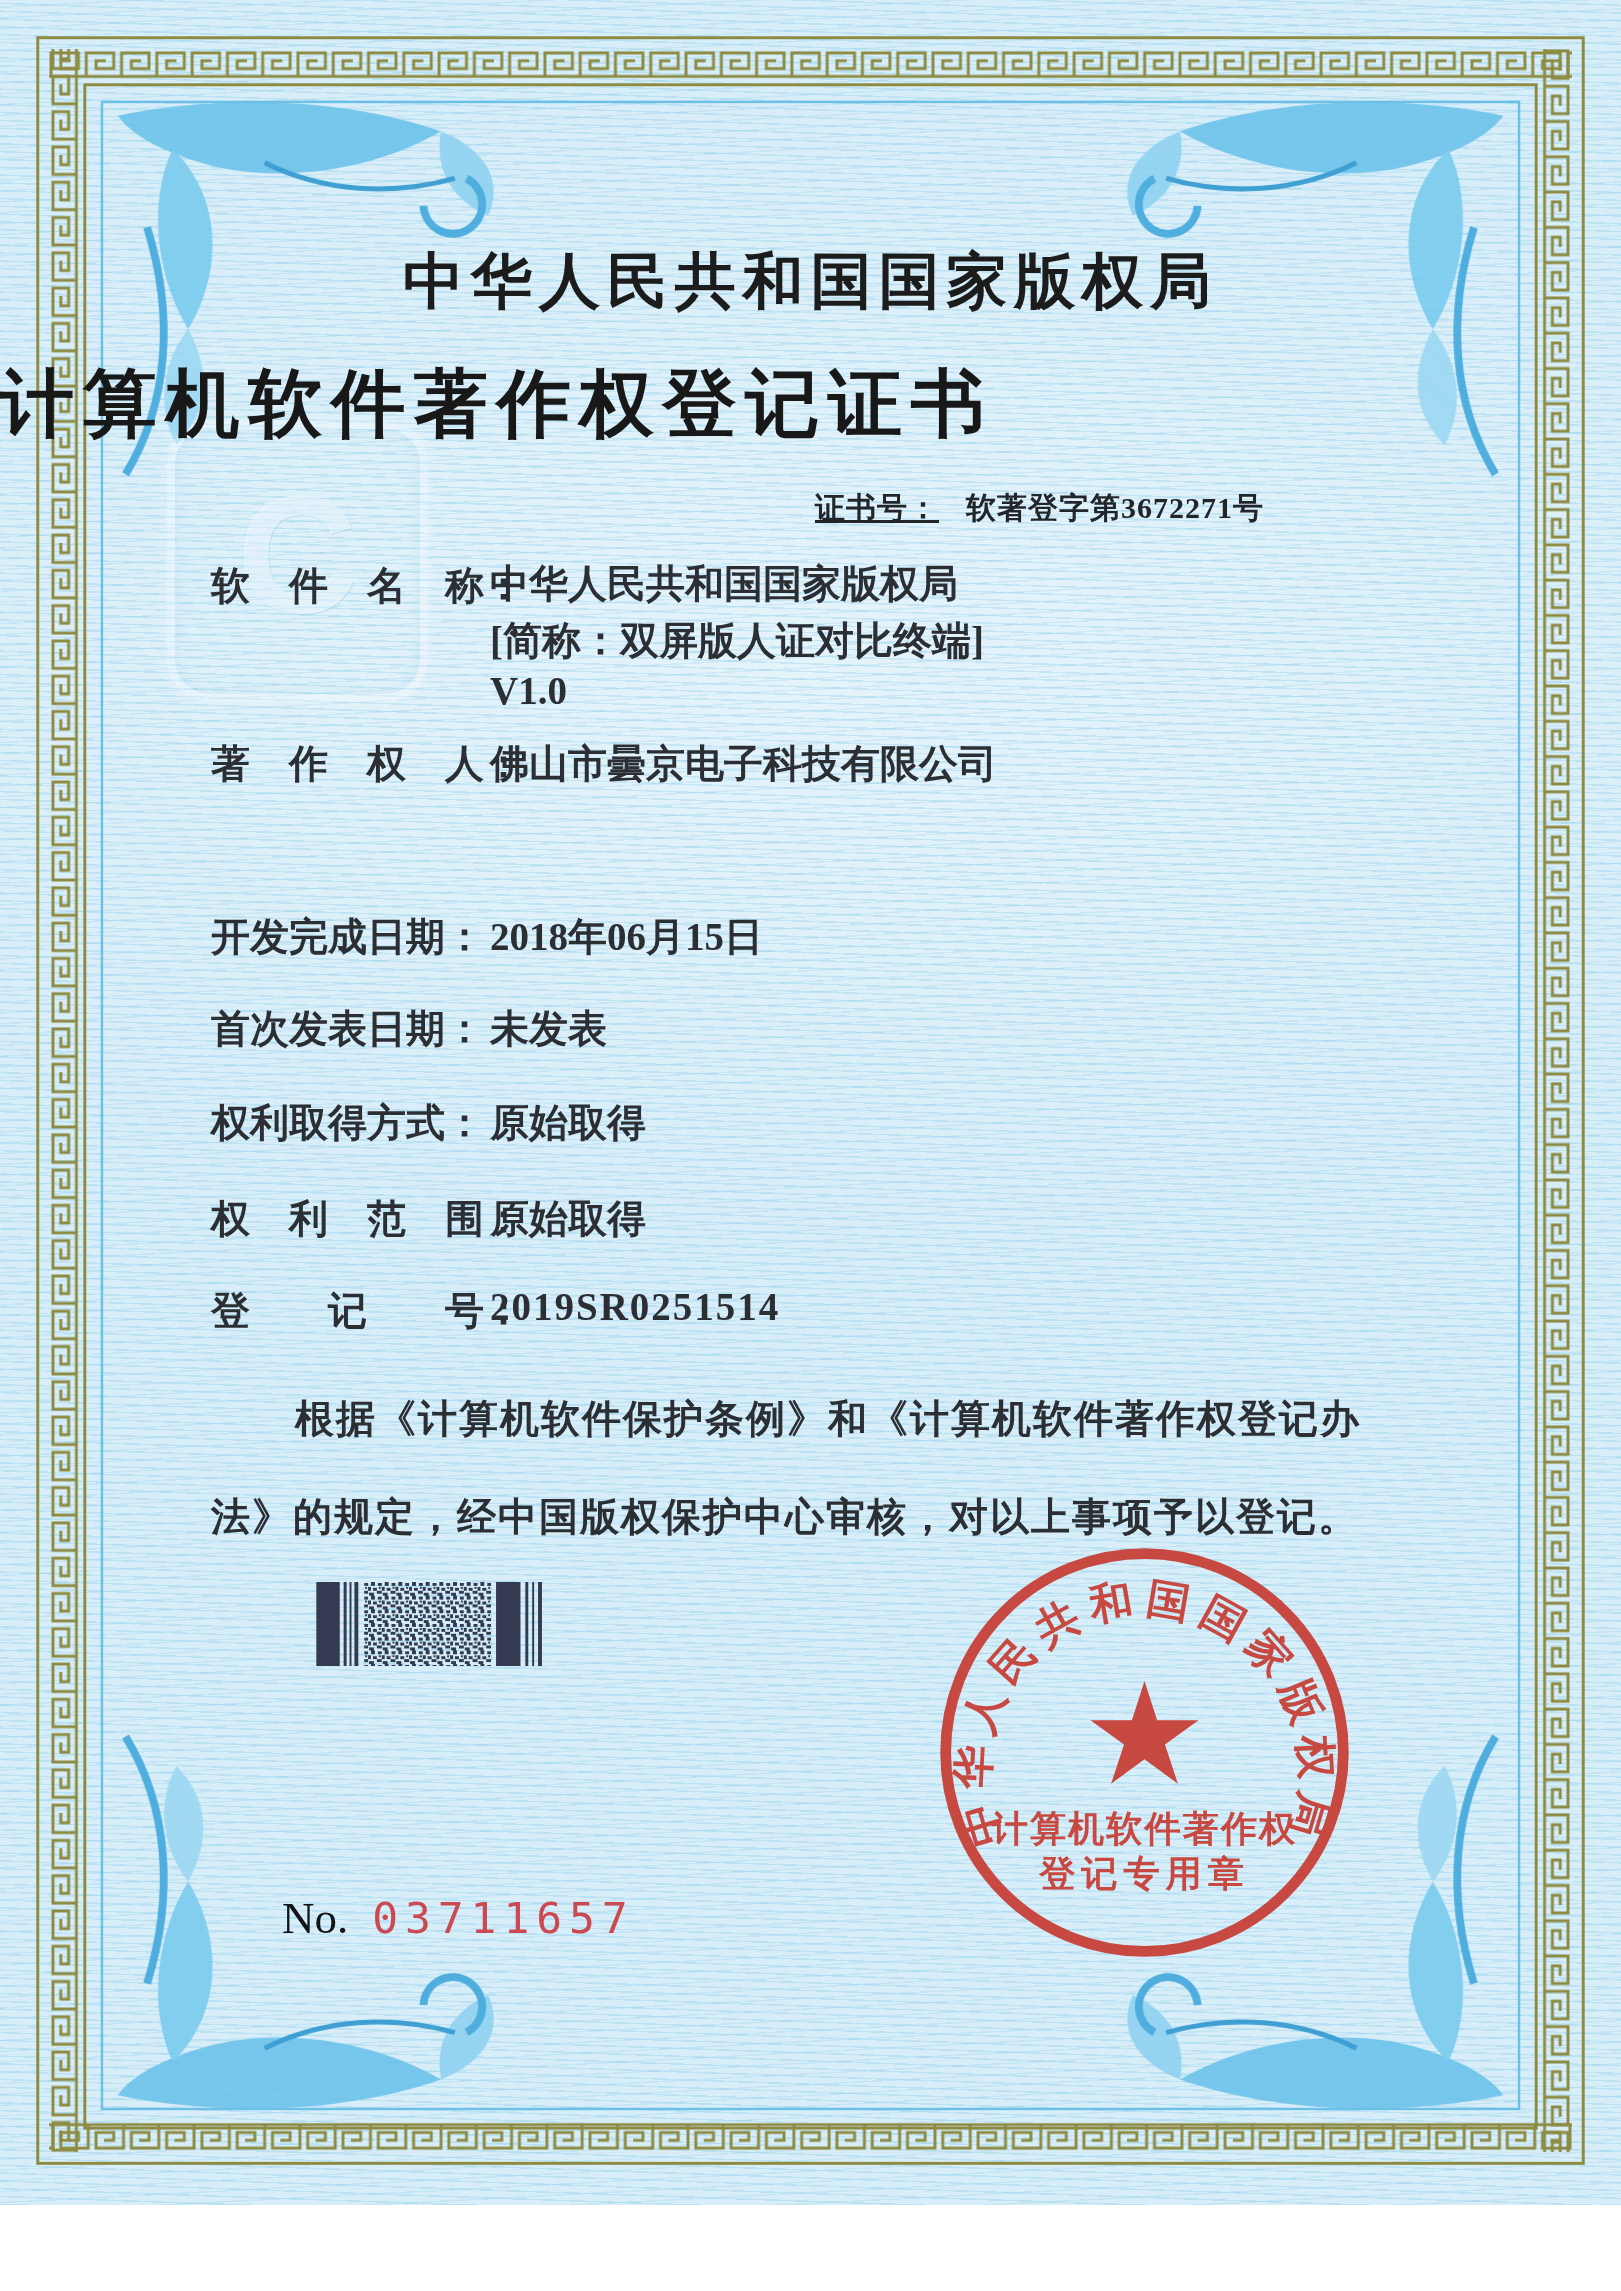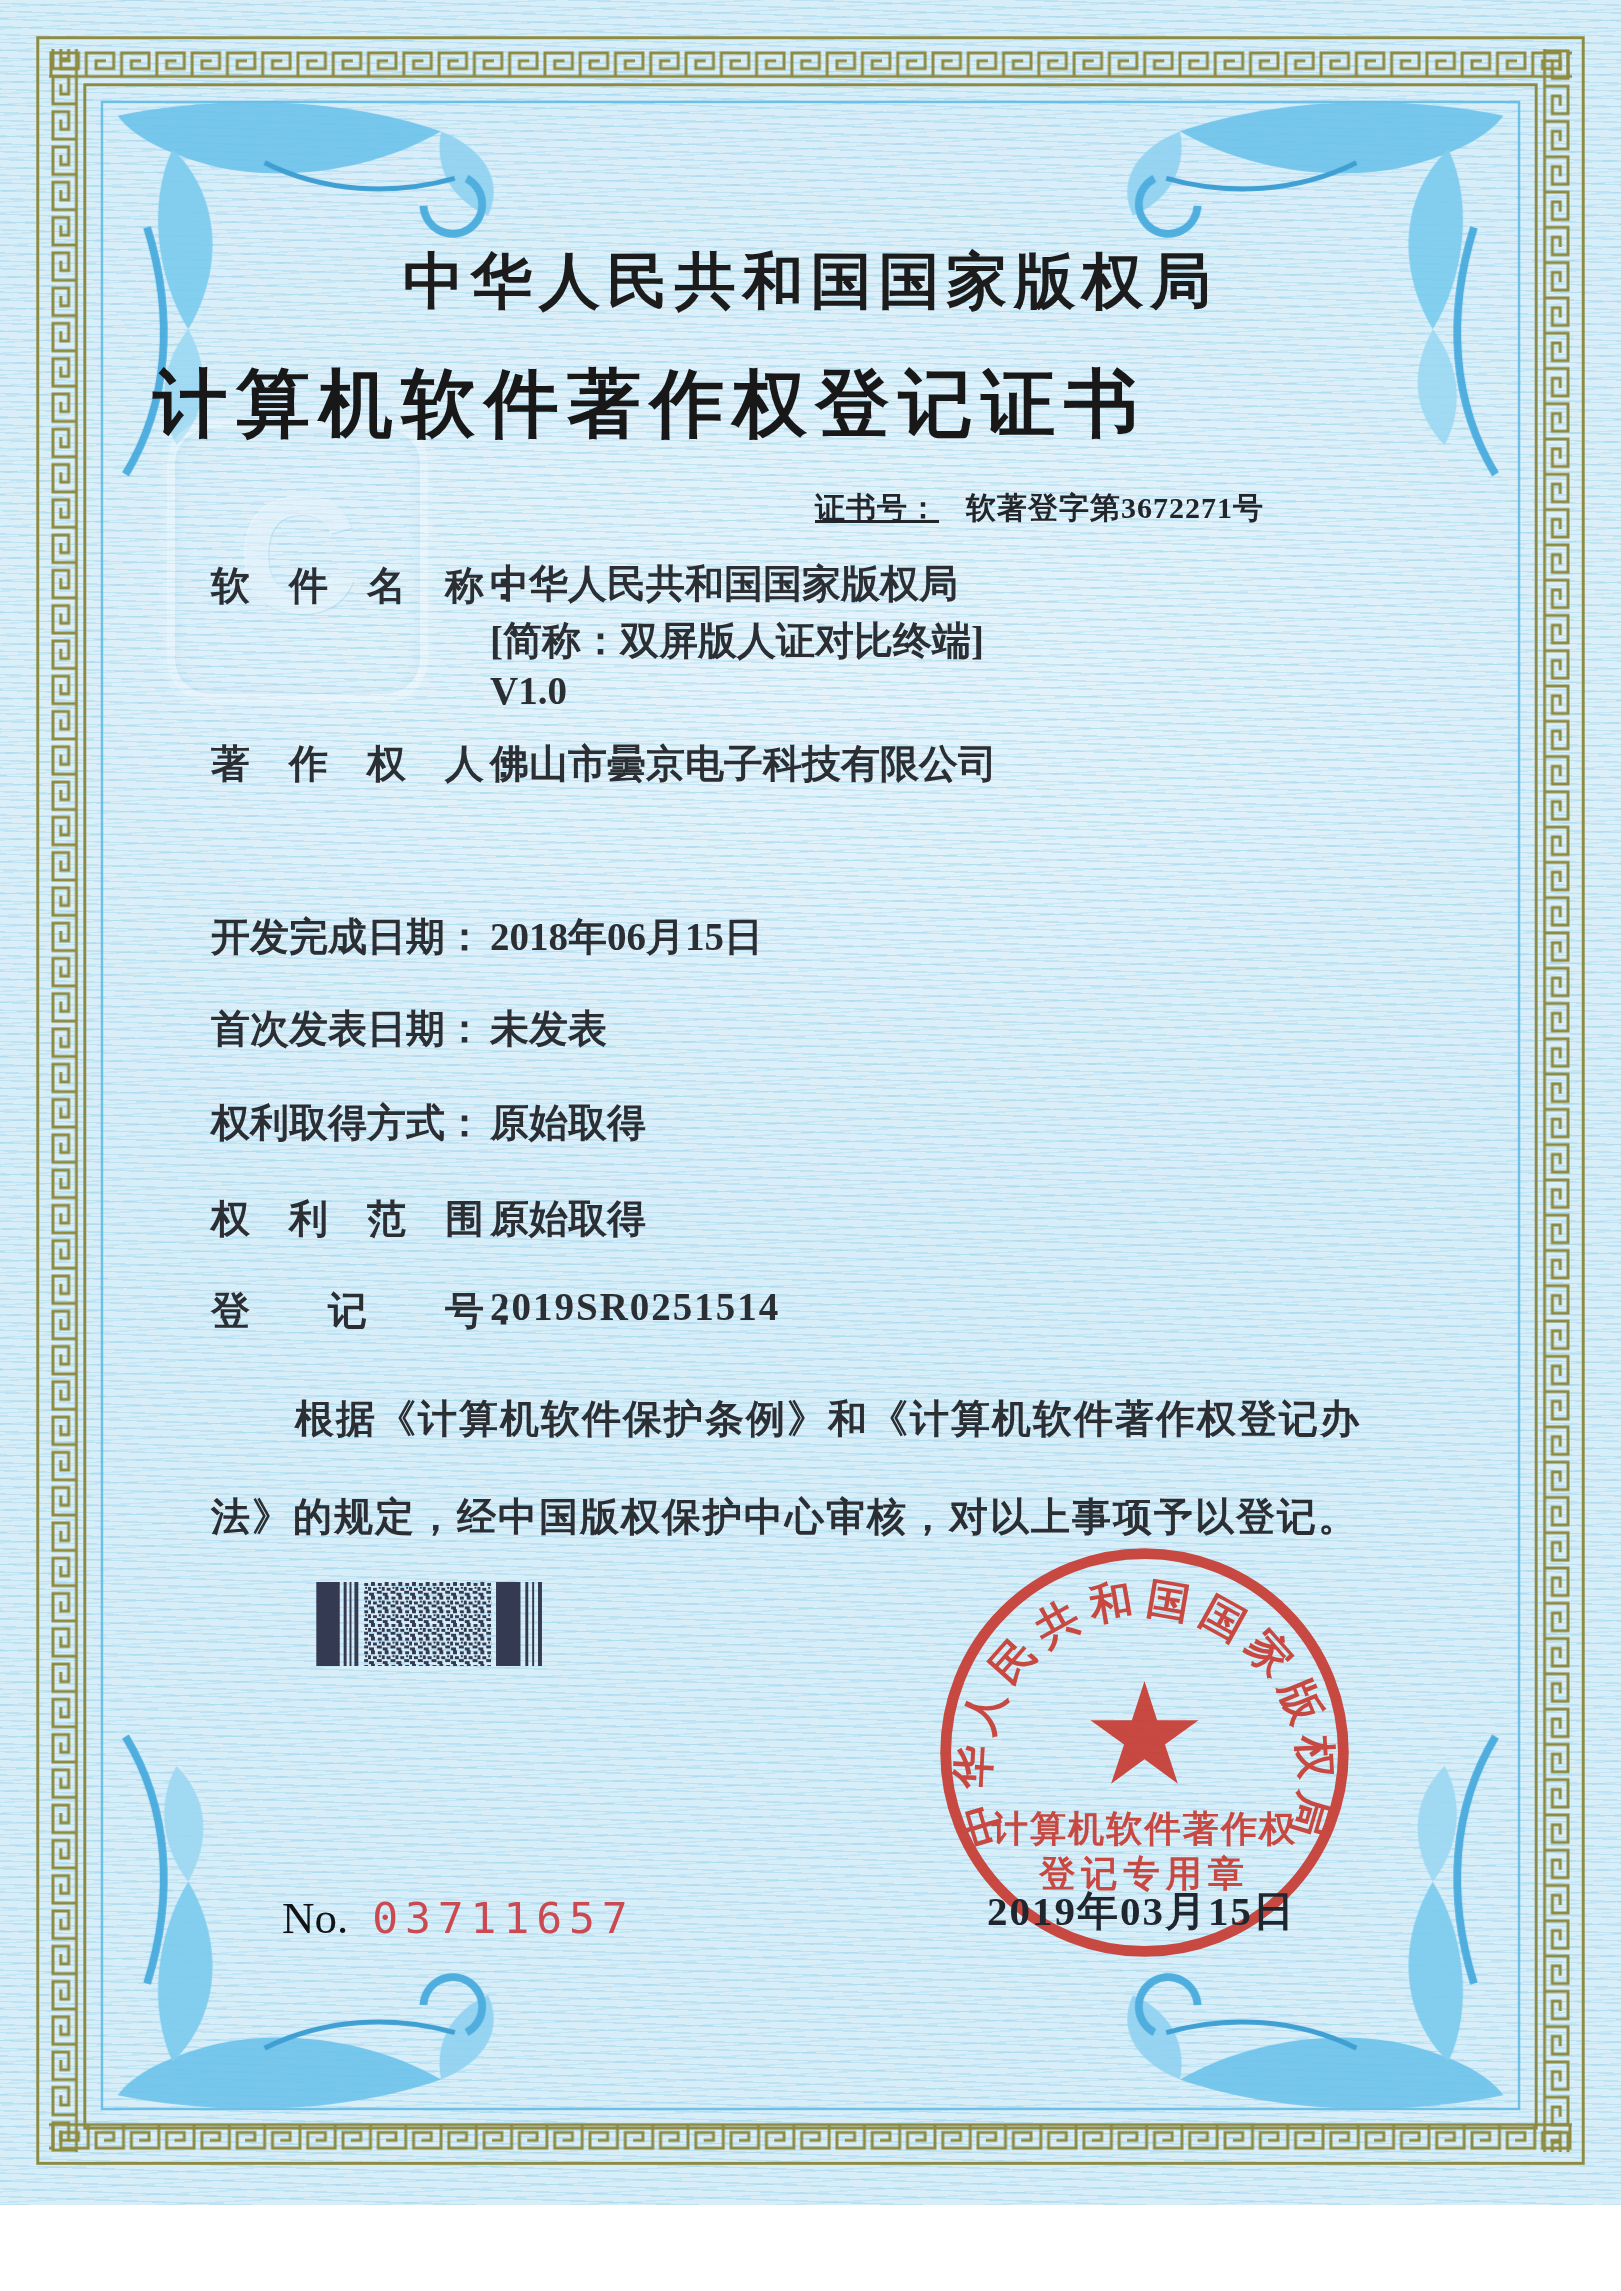--- a/index.html
+++ b/index.html
@@ -34,21 +34,21 @@
     text-shadow:1px 1px 0 rgba(150,205,232,.8);
     font-family:"Liberation Sans","DejaVu Sans",sans-serif;
   }
   .authority-title {
     position:absolute; left:0; top:241px; width:1621px;
     text-align:center; font-size:61px; font-weight:bold; color:#1c1c1c;
     letter-spacing:6.9px;
   }
   .certificate-title {
     position:absolute; left:0; top:355px; width:1300px;
-    text-align:center; font-size:74px; font-weight:bold; color:#181818;
+    font-size:74px; font-weight:bold; color:#181818;
     letter-spacing:8.8px;
   }
   .cert-no-line {
     position:absolute; left:815px; top:488px;
     font-size:30px; font-weight:bold; color:#22262b; letter-spacing:1px;
     white-space:nowrap;
   }
   .cert-no-line .cert-no-label { margin-right:27px;text-decoration:underline; }
   .row-label {
     position:absolute; left:211px;
@@ -213,21 +213,20 @@
     </defs>
     <circle cx="220" cy="220" r="203" fill="none" stroke="#c73b31" stroke-width="11"></circle>
     <text font-size="44" font-weight="bold" fill="#c73b31" letter-spacing="10" font-family="Liberation Serif, DejaVu Serif, serif">
       <textPath href="#sealArc" startOffset="50%" text-anchor="middle">中华人民共和国国家版权局</textPath>
     </text>
     <polygon fill="#c73b31" points="220,147 232.9,187.2 275.2,187.1 240.9,211.8 254.1,251.9 220,227 185.9,251.9 199.1,211.8 164.8,187.1 207.1,187.2"></polygon>
     <text x="220" y="310" text-anchor="middle" font-size="37" font-weight="bold" fill="#c73b31" letter-spacing="2" font-family="Liberation Serif, DejaVu Serif, serif">计算机软件著作权</text>
     <text x="220" y="356" text-anchor="middle" font-size="37" font-weight="bold" fill="#c73b31" letter-spacing="6" font-family="Liberation Serif, DejaVu Serif, serif">登记专用章</text>
   </svg>
 
-  <div class="seal-date">2019年03月15日</div>
 
   <div class="serial-line">
     <span>No.</span><span class="serial-value">03711657</span>
   </div>
 
   <div class="scan-strip"></div>
 
 </div>
 
 

